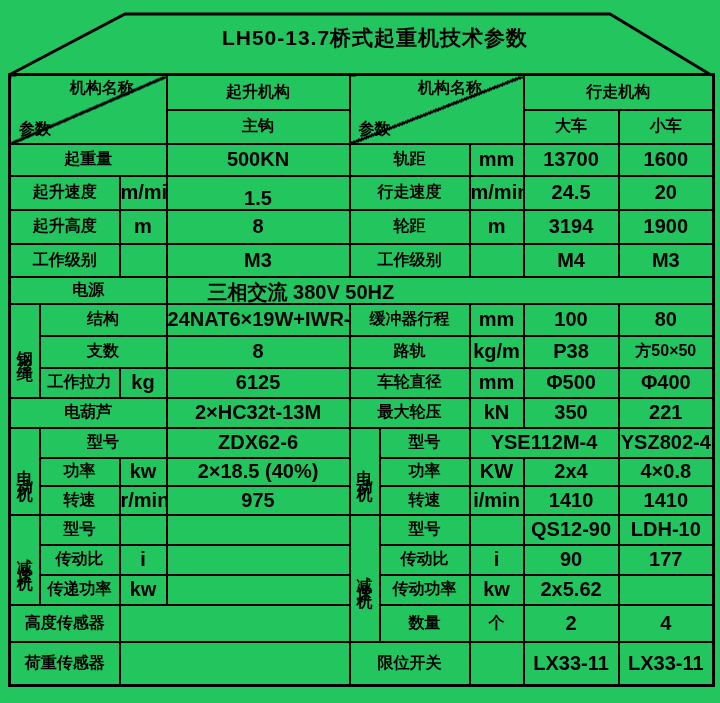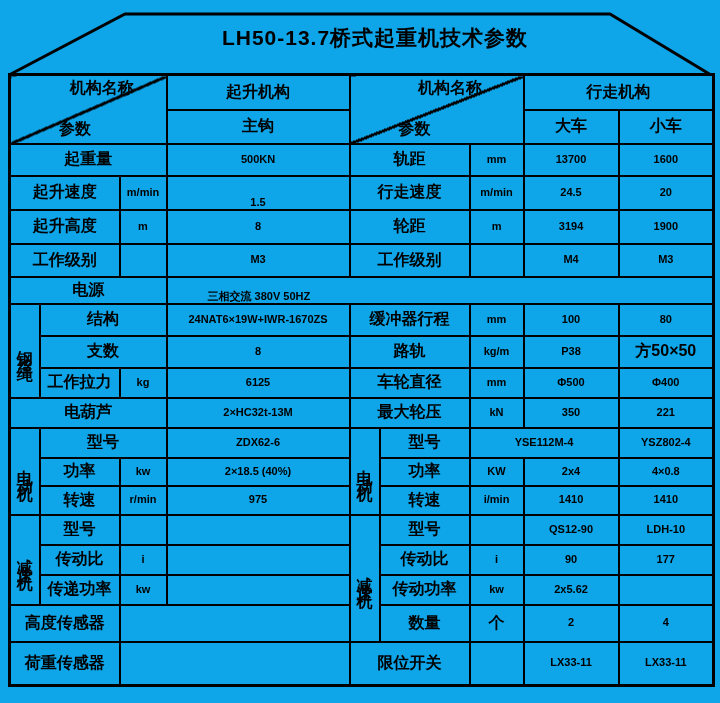--- a/index.html
+++ b/index.html
@@ -1,38 +1,38 @@
 <!DOCTYPE html>
 <html><head>
 <meta charset="utf-8">
 <style>
   html,body{margin:0;padding:0;background:#fff;}
-  #stage{position:relative;width:720px;height:703px;background:#0ea5e9;overflow:hidden;
+  #stage{position:relative;width:720px;height:703px;background:#22c55e;overflow:hidden;
          font-family:"Liberation Sans","DejaVu Sans",sans-serif;color:#000;}
   #banner-svg{position:absolute;left:0;top:0;}
   #title{position:absolute;left:100px;top:24px;width:550px;text-align:center;
          font-size:21px;font-weight:bold;letter-spacing:1px;}
   table{position:absolute;left:8px;top:73px;width:704px;border-collapse:collapse;
         table-layout:fixed;border:3px solid #000;}
   td{border:2px solid #000;padding:0;text-align:center;vertical-align:middle;
      font-weight:bold;font-size:16px;white-space:nowrap;overflow:hidden;line-height:1.05;}
   tr.h35{height:35px}tr.h34{height:34px}tr.h33{height:37px}tr.h32{height:32px}
   tr.h31{height:27px}tr.h30{height:30px}tr.h29{height:29px}tr.h28{height:28px}
   tr.h27{height:33px}tr.h44{height:44px}
   td.diag{position:relative;
     background:linear-gradient(to bottom right,
       transparent calc(50% - 1.5px),#000 calc(50% - 1.5px),
       #000 calc(50% + 1.5px),transparent calc(50% + 1.5px));}
   td.diag .dtop{position:absolute;top:4px;left:0;right:0;text-align:center;padding-left:27px;}
-  td.diag .dbot{position:absolute;bottom:5px;left:8px;margin-left:40px;}
+  td.diag .dbot{position:absolute;bottom:5px;left:8px;}
   td.vert span{writing-mode:vertical-lr;text-orientation:upright;
                letter-spacing:0.5em;line-height:1;display:inline-block;}
   td.low{vertical-align:bottom;}
   td.leftpad{text-align:left;padding-left:40px;}
-  td.sm{font-size:11px;}
+  td.sm{font-size:20px;}
 </style>
 </head>
 <body>
 
 <div id="stage">
 
   <svg id="banner-svg" width="720" height="80" viewBox="0 0 720 80">
     <polyline points="9,75 125,14 610,14 711,75" fill="none" stroke="#000" stroke-width="3"></polyline>
   </svg>
 

